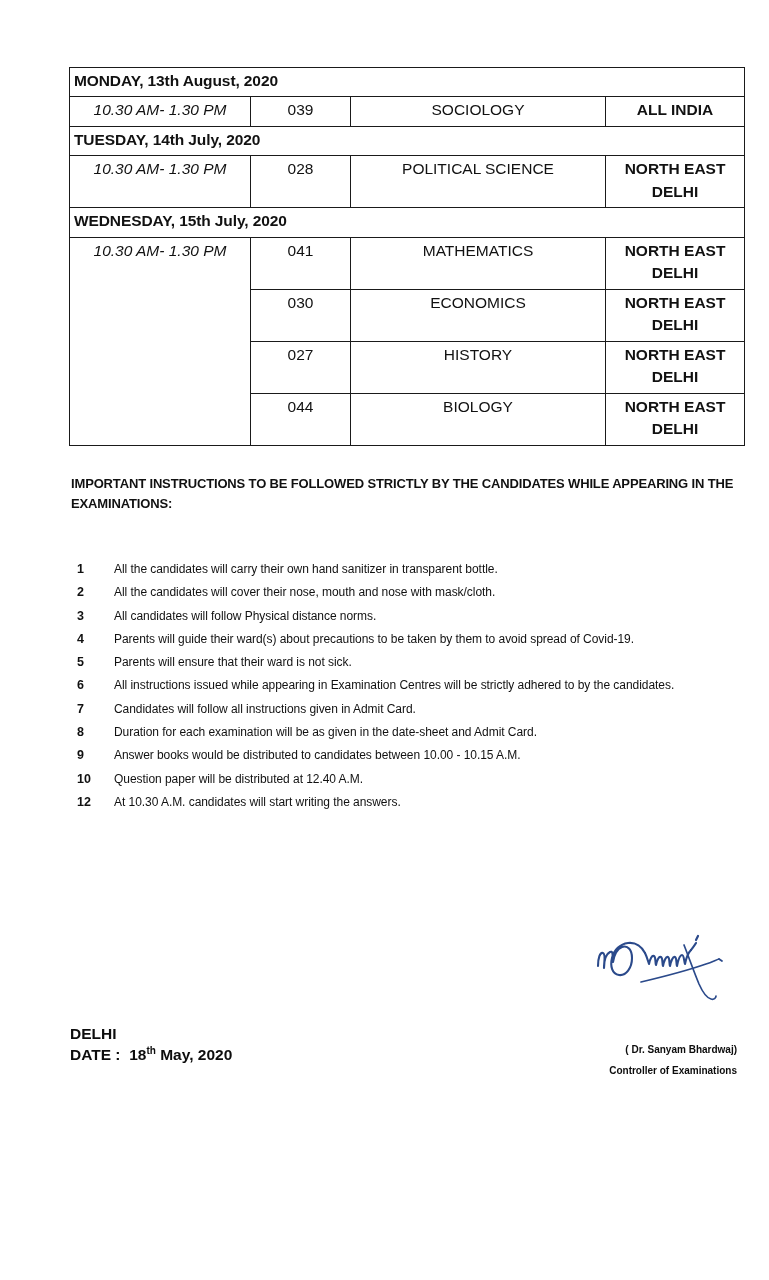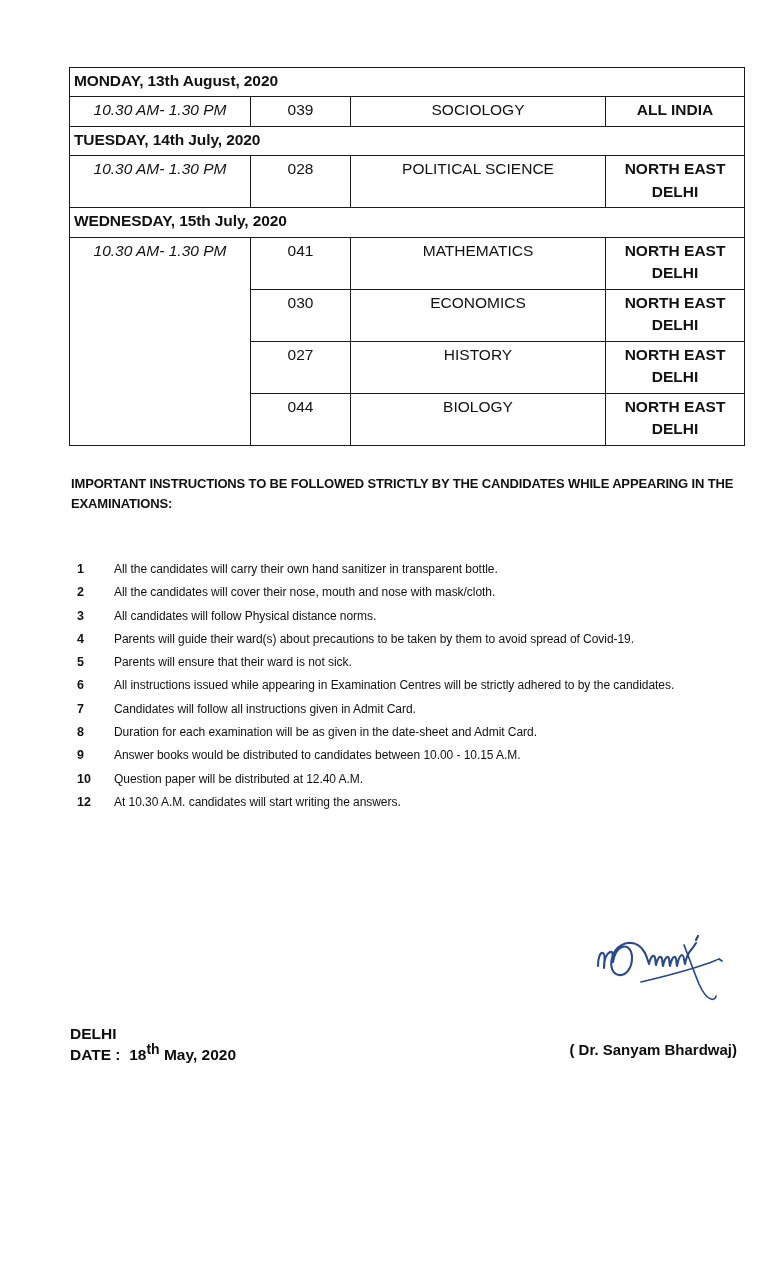--- a/index.html
+++ b/index.html
@@ -123,31 +123,31 @@
     position: absolute;
     left: 70px;
     top: 1023px;
     font-size: 15.5px;
     font-weight: bold;
     line-height: 21px;
     color: #0d0d0d;
   }
   #footer-left .date-line { white-space: pre; }
   #footer-left sup {
-    font-size: 14px;
+    font-size: 10px;
     vertical-align: super;
     line-height: 0;
   }
   #footer-right {
     position: absolute;
     left: 437px;
     top: 1039px;
     width: 300px;
     text-align: right;
-    font-size: 15px;
+    font-size: 10px;
     font-weight: bold;
     line-height: 21px;
     color: #0d0d0d;
   }
 </style>
 </head>
 <body>
 
 <table id="datesheet-table">
   <colgroup>
@@ -269,13 +269,14 @@
   </svg>
 </div>
 
 <div id="footer-left">
   <div>DELHI</div>
   <div class="date-line"><span>DATE :</span>&nbsp;&nbsp;<span>18</span><sup>th</sup><span> May, 2020</span></div>
 </div>
 
 <div id="footer-right">
   <div>( Dr. Sanyam Bhardwaj)</div>
+  <div>Controller of Examinations</div>
 </div>
 
 </body></html>

